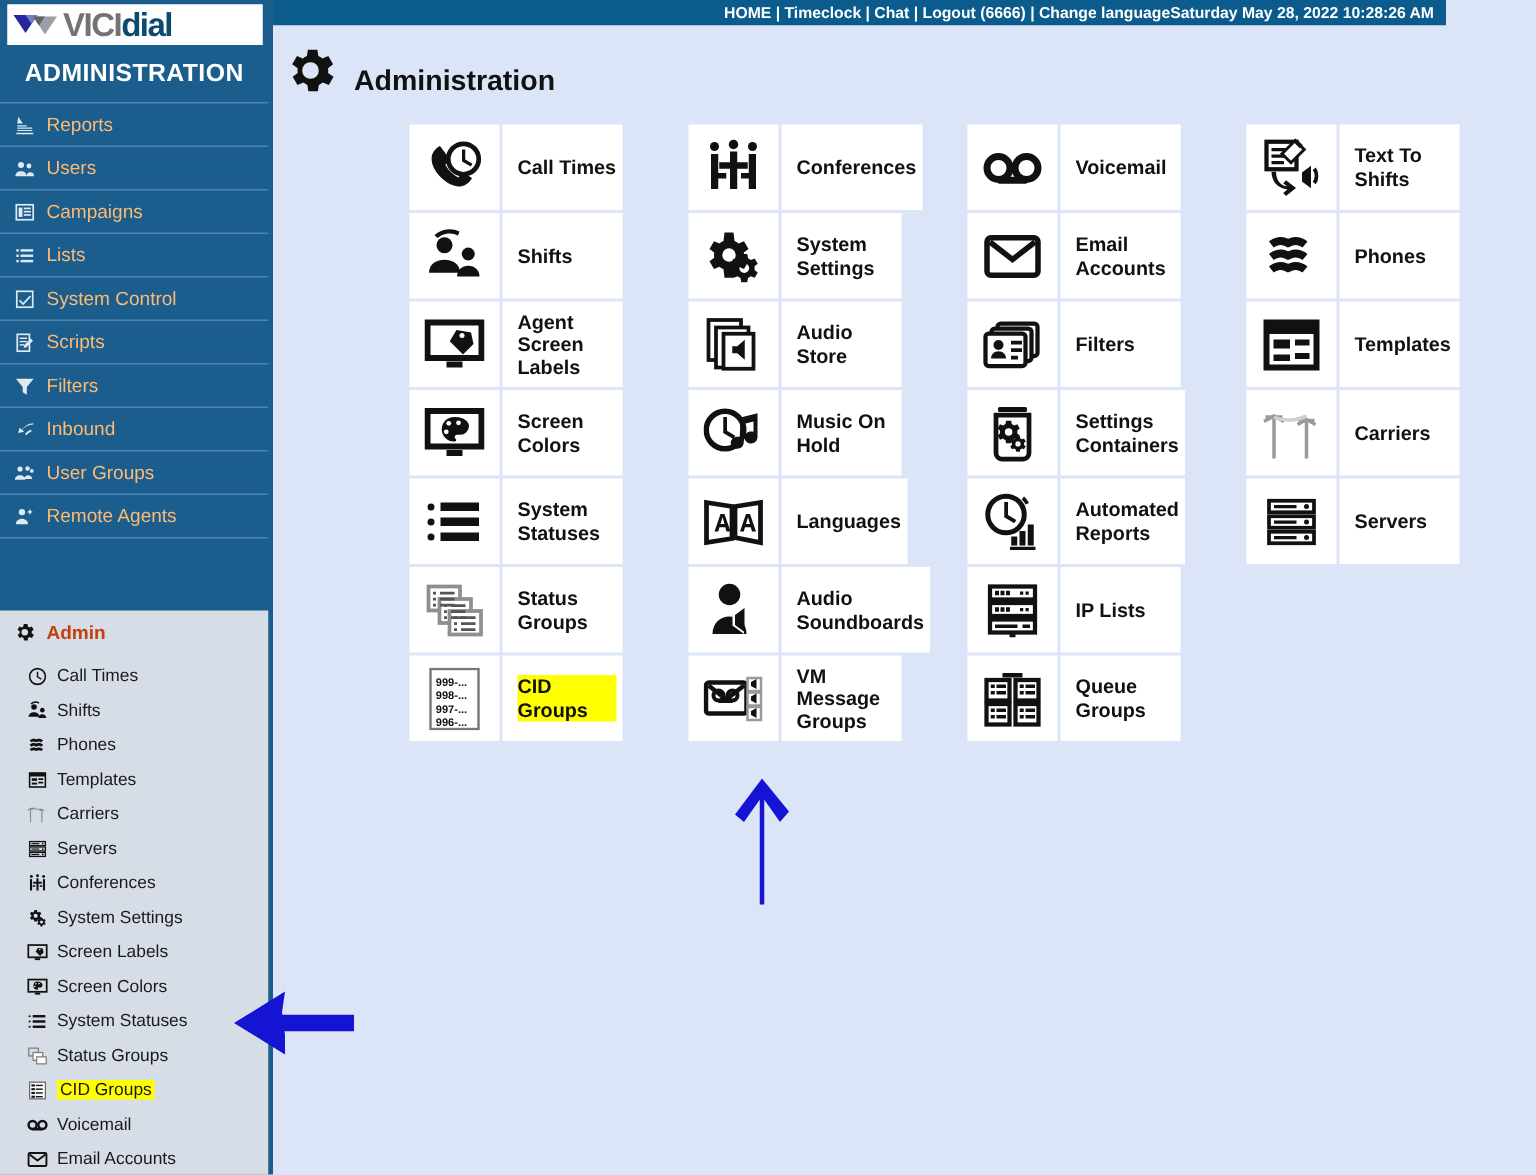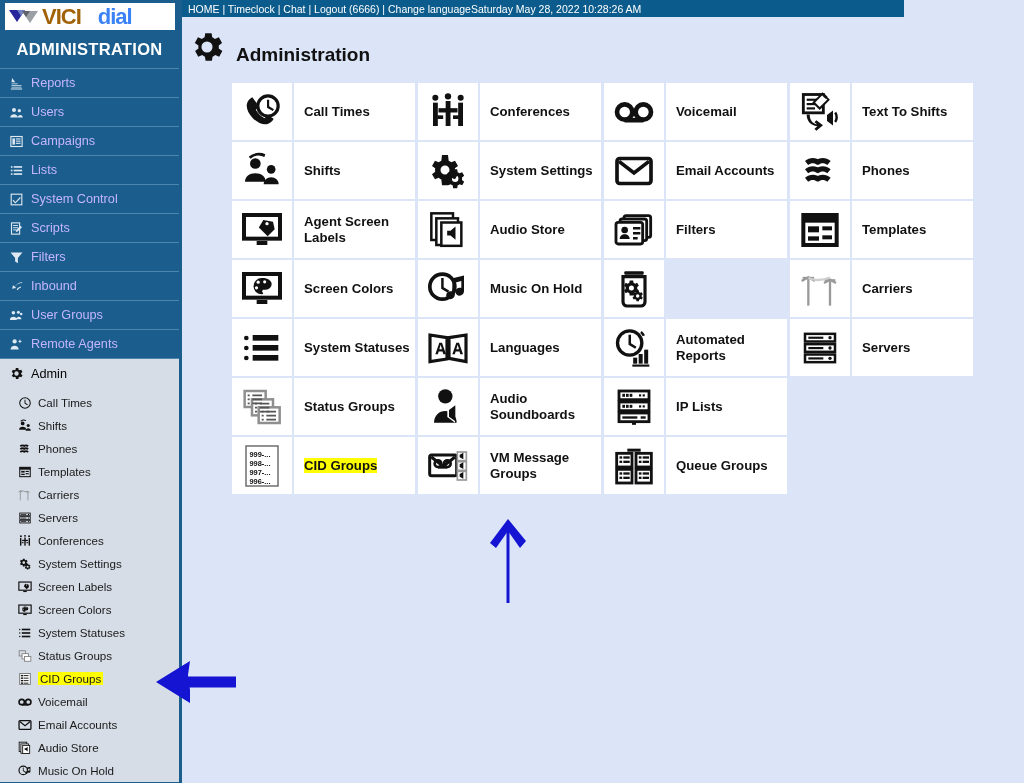--- a/index.html
+++ b/index.html
@@ -16,57 +16,57 @@
     background:#1b5e8e; border-right:3px solid #1b5e8e;
     overflow:hidden;
   }
   .logo-box{
     margin:3px 4px 0 5px; background:#ffffff; height:27px;
     display:flex; align-items:center; padding-left:2px;
     border:1px solid #ffffff;
   }
   .logo-tri{ display:inline-block; width:34px; height:20px; position:relative; }
   .logo-tri svg{ display:block; }
-  .logo-vici{ font-size:22px; font-weight:bold; color:#a16207; letter-spacing:-1px; font-family:"Liberation Sans",sans-serif; }
-  .logo-dial{ font-size:22px; font-weight:bold; color:#3b82f6; letter-spacing:-1px; font-family:"Liberation Sans",sans-serif;margin-left:17px; }
+  .logo-vici{ font-size:22px; font-weight:bold; color:#737373; letter-spacing:-1px; font-family:"Liberation Sans",sans-serif; }
+  .logo-dial{ font-size:22px; font-weight:bold; color:#0c4a6e; letter-spacing:-1px; font-family:"Liberation Sans",sans-serif; }
 
   .admin-title{
     color:#ffffff; font-size:16.5px; font-weight:bold; text-align:center;
     padding:10px 0 9px 0; letter-spacing:.3px;
     border-bottom:1px solid #4d86ad;
   }
   .nav-item{
     display:flex; align-items:center; gap:7px;
-    color:#c4b5fd; font-size:12.7px;
+    color:#fdba74; font-size:12.7px;
     padding:5.5px 0 5.5px 9px;
     border-bottom:1px solid #4d86ad;
     height:29px;
   }
   .nav-item.active{
-    background:#d6dde6; color:#000000; font-weight:normal; border-bottom:none;
+    background:#d6dde6; color:#c2410c; font-weight:bold; border-bottom:none;margin-top:48px;
   }
   .nav-ico{ width:15px; height:15px; flex:0 0 15px; display:flex; align-items:center; justify-content:center; }
   .nav-ico svg{ display:block; }
 
   
   #submenu{ background:#d6dde6; padding:3px 0 0 0; }
   .sub-item{
     display:flex; align-items:center; gap:6px;
     color:#1a1a1a; font-size:11.6px;
     padding:3.5px 0 3.5px 18px; height:23px;
   }
   .sub-ico{ width:14px; height:14px; flex:0 0 14px; display:flex; align-items:center; justify-content:center; }
   .sub-label.hl{ background:#ffff00; padding:0 2px; }
 
   
   #topbar{
-    position:absolute; left:182px; top:0; width:722px; height:17px;
+    position:absolute; left:182px; top:0; width:782px; height:17px;
     background:#0b5c8c; color:#ffffff;
-    font-size:10.5px; font-weight:normal;
-    display:flex; align-items:center; justify-content:flex-start;
+    font-size:10.5px; font-weight:bold;
+    display:flex; align-items:center; justify-content:flex-end;
     padding:0 8px 0 6px;
   }
   #topbar .links span{ white-space:nowrap; }
 
   
   #main{
     position:absolute; left:182px; top:17px; width:842px; height:766px;
     background:#dbe5f7; overflow:hidden;
   }
   #page-head{
@@ -82,20 +82,21 @@
     grid-template-columns:repeat(4, 184px);
     column-gap:2px;
     grid-auto-rows:59px;
     row-gap:0px;
   }
   .tile{ display:flex; height:59px; padding:1px 1px 1px 0; }
   .tile-ico{
     width:60px; background:#ffffff;
     display:flex; align-items:center; justify-content:center;
     flex:0 0 60px;
+    margin-left:41px;
   }
   .tile-lbl{
     flex:1; background:#ffffff; margin-left:2px;
     display:flex; align-items:center;
     padding-left:10px; padding-right:4px;
     font-size:13.2px; font-weight:bold; color:#111;
     line-height:1.15;
   }
   .tile-lbl .hl{ background:#ffff00; }
   .tile.empty .tile-ico,.tile.empty .tile-lbl{ background:transparent; }
@@ -648,20 +649,23 @@
         </span>
       </div>
       <div class="tile">
         <span class="tile-ico">
           <svg width="40" height="40" viewBox="0 0 24 24" fill="#111">
             <rect x="6.2" y="1.4" width="11.6" height="2" rx=".6"></rect>
             <path d="M5.4 4.6h13.2v15.2a2.4 2.4 0 0 1-2.4 2.4H7.8a2.4 2.4 0 0 1-2.4-2.4z" fill="none" stroke="#111" stroke-width="1.9"></path>
             <path d="M13.9 12a3.4 3.4 0 0 0 0-1.2l1-.8-1-1.7-1.2.5a3.4 3.4 0 0 0-1-.6l-.2-1.3H9.4l-.2 1.3a3.4 3.4 0 0 0-1 .6l-1.2-.5-1 1.7 1 .8a3.4 3.4 0 0 0 0 1.2l-1 .8 1 1.7 1.2-.5c.3.3.6.5 1 .6l.2 1.3h2.1l.2-1.3c.4-.1.7-.3 1-.6l1.2.5 1-1.7zM10.45 12.9a1.5 1.5 0 1 1 1.5-1.5 1.5 1.5 0 0 1-1.5 1.5z"></path>
             <path d="M16.6 16.6a2.4 2.4 0 0 0 0-.9l.7-.5-.7-1.2-.8.3a2.4 2.4 0 0 0-.7-.4l-.2-.9h-1.4l-.2.9a2.4 2.4 0 0 0-.7.4l-.8-.3-.7 1.2.7.5a2.4 2.4 0 0 0 0 .9l-.7.5.7 1.2.8-.3c.2.2.4.3.7.4l.2.9h1.4l.2-.9c.3-.1.5-.2.7-.4l.8.3.7-1.2zM14.2 17.2a1.05 1.05 0 1 1 1.05-1.05 1.05 1.05 0 0 1-1.05 1.05z"></path>
           </svg>
+        </span>
+        <span class="tile-lbl">
+          <span>Settings Containers</span>
         </span>
       </div>
       <div class="tile">
         <span class="tile-ico">
           <svg width="40" height="40" viewBox="0 0 24 24" fill="none" stroke="#9a9a9a" stroke-width="1.4">
             <path d="M5 22V5"></path>
             <path d="M1 7.2L5 5l4 2.2"></path>
             <path d="M1.6 5.4h6.8"></path>
             <path d="M18 22V6.4"></path>
             <path d="M14.4 8.4L18 6.4l3.6 2"></path>

